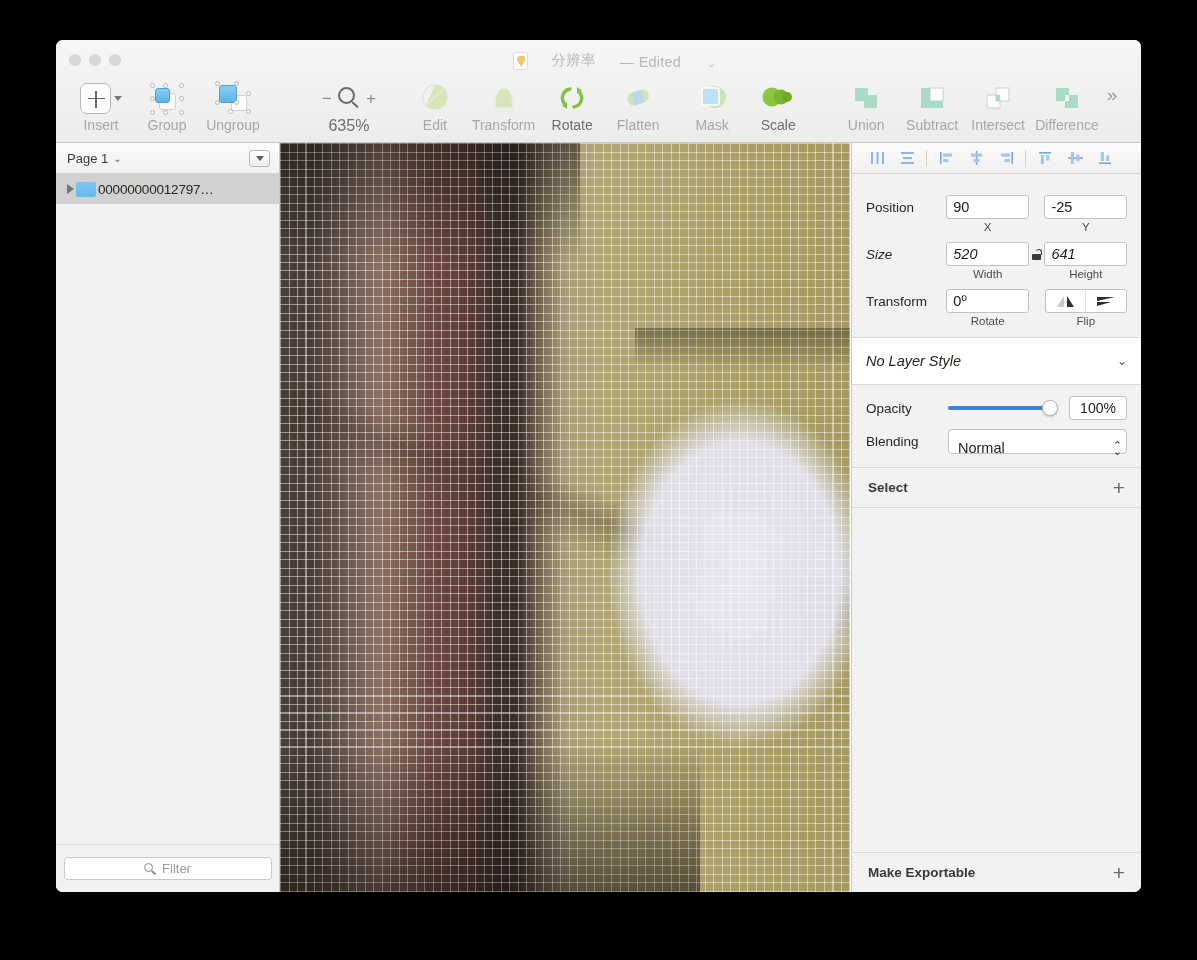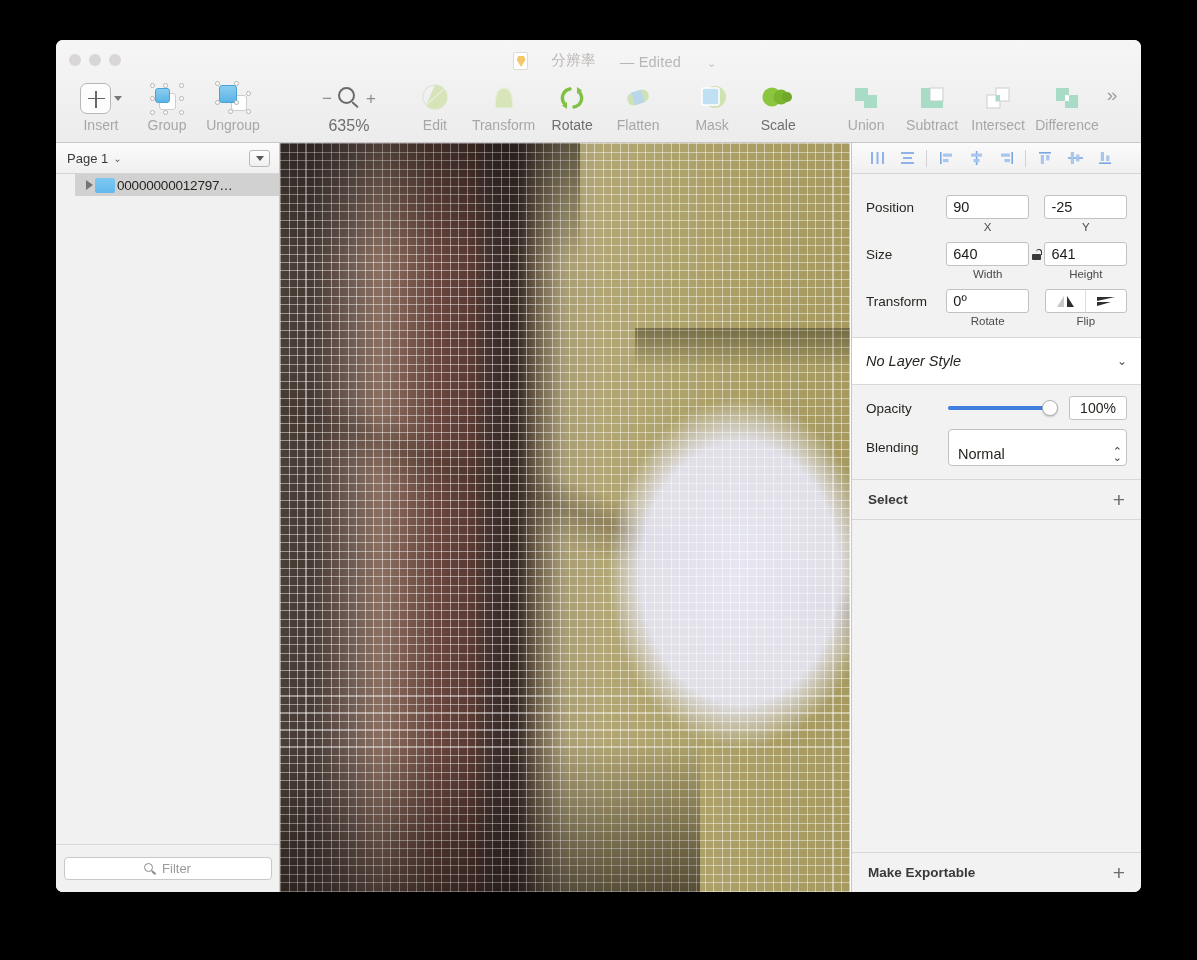--- a/index.html
+++ b/index.html
@@ -139,22 +139,22 @@
   .page-name { font-size:13px;color:#3b3a3a; display:flex;align-items:center;gap:5px; }
   .pg-chev { font-size:10px;color:#5c5b5b; }
   .page-btn {
     width:21px;height:17px;border:1px solid #b9b7b7;border-radius:3px;background:linear-gradient(#fefefe,#f0efef);
     display:flex;align-items:center;justify-content:center;
   }
   .page-btn i { width:0;height:0;border-left:4px solid transparent;border-right:4px solid transparent;border-top:5px solid #58575a; }
 
   .layer-list { flex: 1; overflow: hidden; background:#f2f1f1; }
   .layer-row {
-    height: 22px; display:flex;align-items:center;gap:2px;
-    padding-left: 11px; background: #d2d1d1; margin-left: 19px;
+    height: 30px; display:flex;align-items:center;gap:2px;
+    padding-left: 11px; background: #d2d1d1;
   }
   .disclose { width:0;height:0;border-top:5px solid transparent;border-bottom:5px solid transparent;border-left:7px solid #757474; }
   .folder {
     width:20px;height:15px;border-radius:2px;
     background: linear-gradient(#7ec8f2,#62b9ee);
   }
   .layer-name { font-size:13.5px;color:#26251f; letter-spacing:-.2px; }
 
   .filter-wrap { height: 48px; display:flex;align-items:center;justify-content:center;
     border-top:1px solid #d9d7d7; background:#f2f1f1; }
@@ -266,21 +266,21 @@
 
   .opacity-row { display:flex;align-items:center;padding: 11px 14px 0 14px; }
   .slider { flex:1;height:24px;display:flex;align-items:center;position:relative;margin-right:12px; }
   .track { position:absolute;left:0;right:0;height:3.5px;border-radius:2px;background:#c9c8c8; }
   .track-fill { position:absolute;left:0;height:3.5px;border-radius:2px;background:#3f7fe0; }
   .knob { position:absolute;width:16px;height:16px;border-radius:50%;background:#fff;border:1px solid #b3b2b2;box-shadow:0 1px 2px rgba(0,0,0,.2); }
   .pct-field { width:58px;height:24px;background:#fff;border:1px solid #c3c1c1;border-radius:3px;display:flex;align-items:center;justify-content:center;font-size:14px; }
 
   .blend-row { display:flex;align-items:center;padding: 9px 14px 13px 14px; }
   .select {
-    flex:1;height:37px;background:#fff;border:1px solid #c3c1c1;border-radius:4px;
+    flex:1;height:25px;background:#fff;border:1px solid #c3c1c1;border-radius:4px;
     display:flex;align-items:center;justify-content:space-between;padding:12px 4px 0 9px;font-size:14.5px;
   }
   .stepper { display:flex;flex-direction:column;line-height:6px;font-size:11px;color:#3a3938; }
 
   .hdr-row {
     display:flex;align-items:center;justify-content:space-between;
     padding: 12px 16px; font-weight:bold; font-size:13.5px;color:#3a3937;
   }
   .plus-ico { font-size:21px;color:#6f6e6c;font-weight:300;line-height:14px; }
   .spacer { flex:1; }
@@ -618,23 +618,23 @@
             <div style="width:16px"></div>
             <div class="field f-w">-25</div>
           </div>
           <div class="row" style="margin-top:2px;">
             <div class="lbl"></div>
             <div class="sublbl f-w">X</div>
             <div style="width:16px"></div>
             <div class="sublbl f-w">Y</div>
           </div>
 
-          <div class="row" style="margin-top:9px;">
+          <div class="row" style="margin-top:9px;font-style:italic;">
             <div class="lbl">Size</div>
-            <div class="field f-w">640</div>
+            <div class="field f-w">520</div>
             <div class="lock">
               <span class="lock-ico">
                   <i class="bd"></i>
                   <i class="sh"></i>
                 </span>
             </div>
             <div class="field f-w">641</div>
           </div>
           <div class="row" style="margin-top:2px;">
             <div class="lbl"></div>

